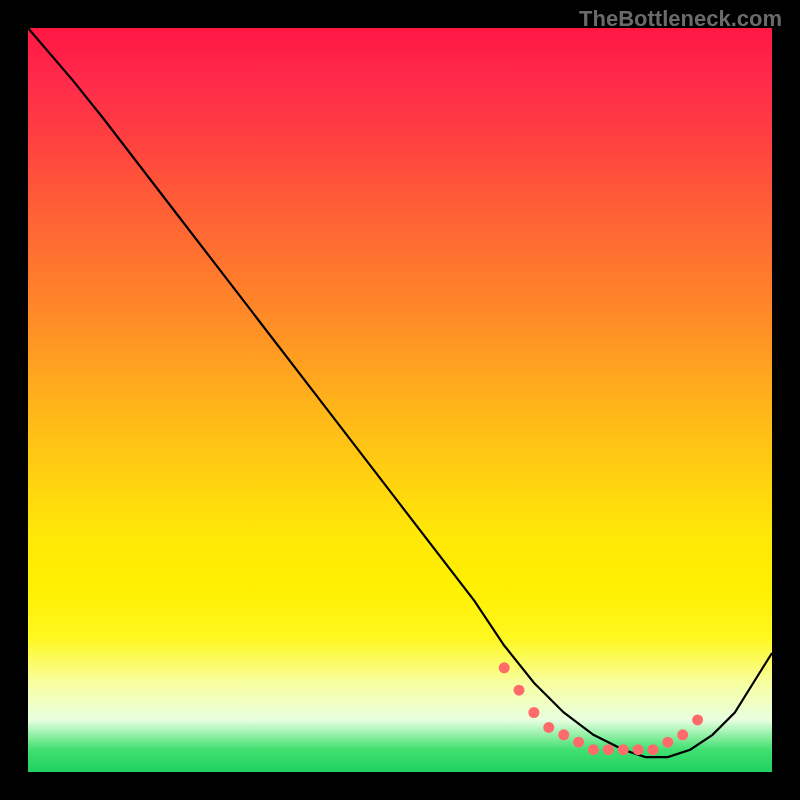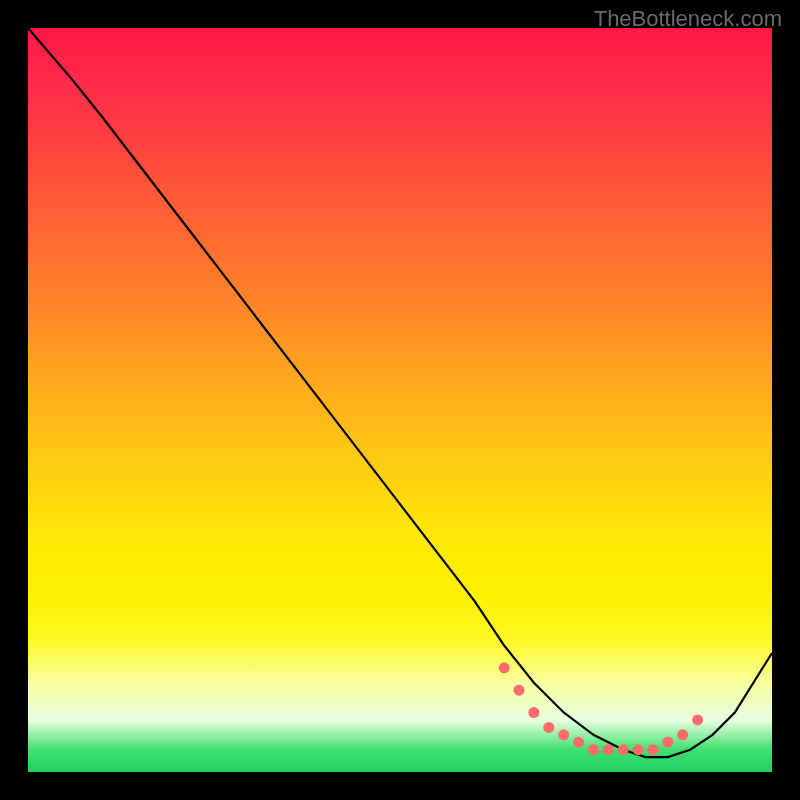--- a/index.html
+++ b/index.html
@@ -13,21 +13,21 @@
       background: #000;
       position: relative;
       font-family: Arial, sans-serif;
     }
     .watermark {
       position: absolute;
       top: 6px;
       right: 18px;
       color: #6a6a6a;
       font-size: 22px;
-      font-weight: normal;
+      font-weight: bold;
       z-index: 10;
     }
     .chart-area {
       position: absolute;
       top: 28px;
       left: 28px;
       width: 744px;
       height: 744px;
       overflow: hidden;
     }

